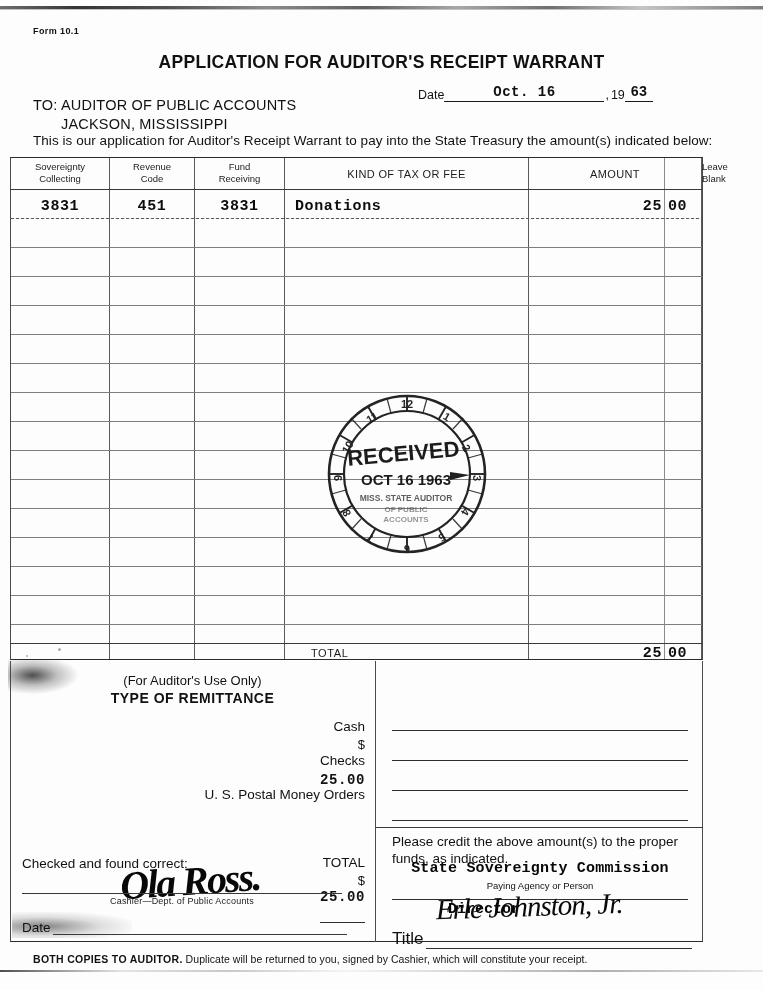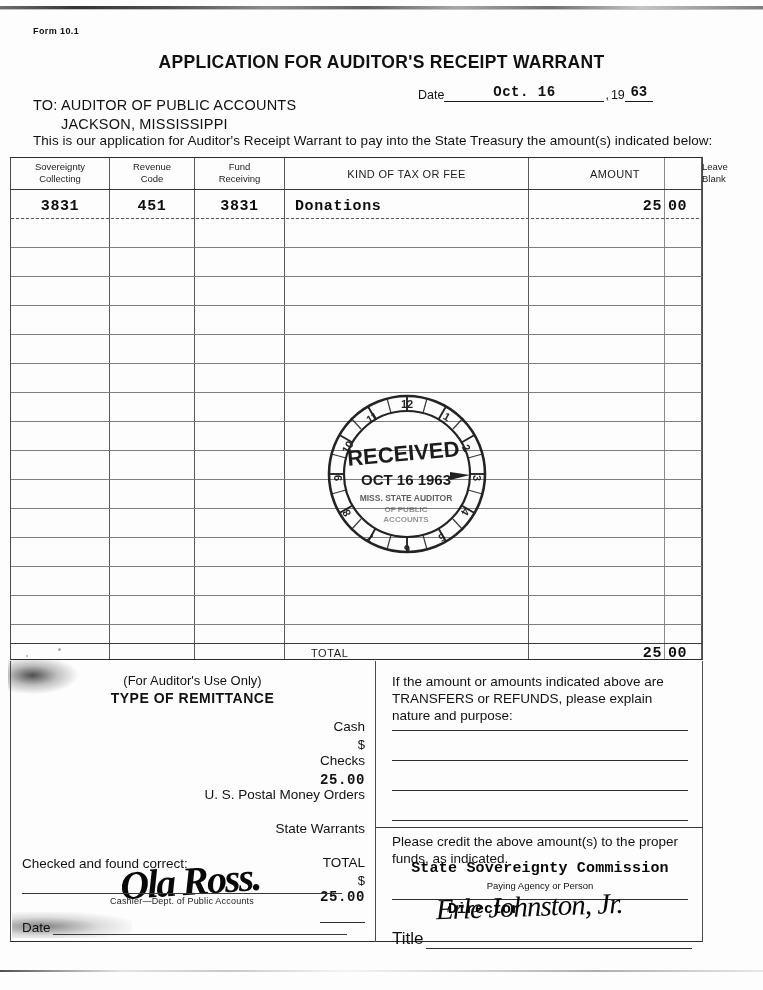--- a/index.html
+++ b/index.html
@@ -345,47 +345,40 @@
       <span class="rline">25.00</span>
     </div>
 
     <div class="rrow" style="top:126px">
       <span class="rlabel">U. S. Postal Money Orders</span>
       <span class="rdots"></span>
       <span class="rdollar"></span>
       <span class="rline"></span>
     </div>
 
-    <div class="rrow" style="top:160px">
-      <span class="rlabel">State Warrants</span>
-      <span class="rdots"></span>
-      <span class="rdollar"></span>
-      <span class="rline"></span>
-    </div>
 
     <div class="rrow" style="top:194px">
       <span class="rlabel">TOTAL</span>
       <span class="rdots"></span>
       <span class="rdollar">$</span>
       <span class="rline">25.00</span>
     </div>
   </div>
 
   <div class="checked-lbl">Checked and found correct:</div>
   <div class="sig-cash">Ola Ross.</div>
   <div class="sig-line"></div>
   <div class="sig-cap">Cashier—Dept. of Public Accounts</div>
 
   <div class="date-bottom">
     <span>Date</span>
     <span class="ln"></span>
   </div>
 
   <div class="panel-r">
-    <div class="r-text">If the amount or amounts indicated above are TRANSFERS or REFUNDS, please explain nature and purpose:</div>
 
     <div class="wline" style="top:69px"></div>
     <div class="wline" style="top:99px"></div>
     <div class="wline" style="top:129px"></div>
     <div class="wline" style="top:159px"></div>
 
     <div class="r-div"></div>
 
     <div class="credit-text">Please credit the above amount(s) to the proper funds, as indicated.</div>
 
@@ -395,14 +388,18 @@
 
     <div class="sig-by">Erle Johnston, Jr.</div>
 
     <div class="title-val">Director</div>
     <div class="title-row">
       <span>Title</span>
       <span class="ln"></span>
     </div>
   </div>
 
+  <div class="footer">
+    <b>BOTH COPIES TO AUDITOR.</b>
+    <span>Duplicate will be returned to you, signed by Cashier, which will constitute your receipt.</span>
+  </div>
 
 </div>
 
 </body></html>

